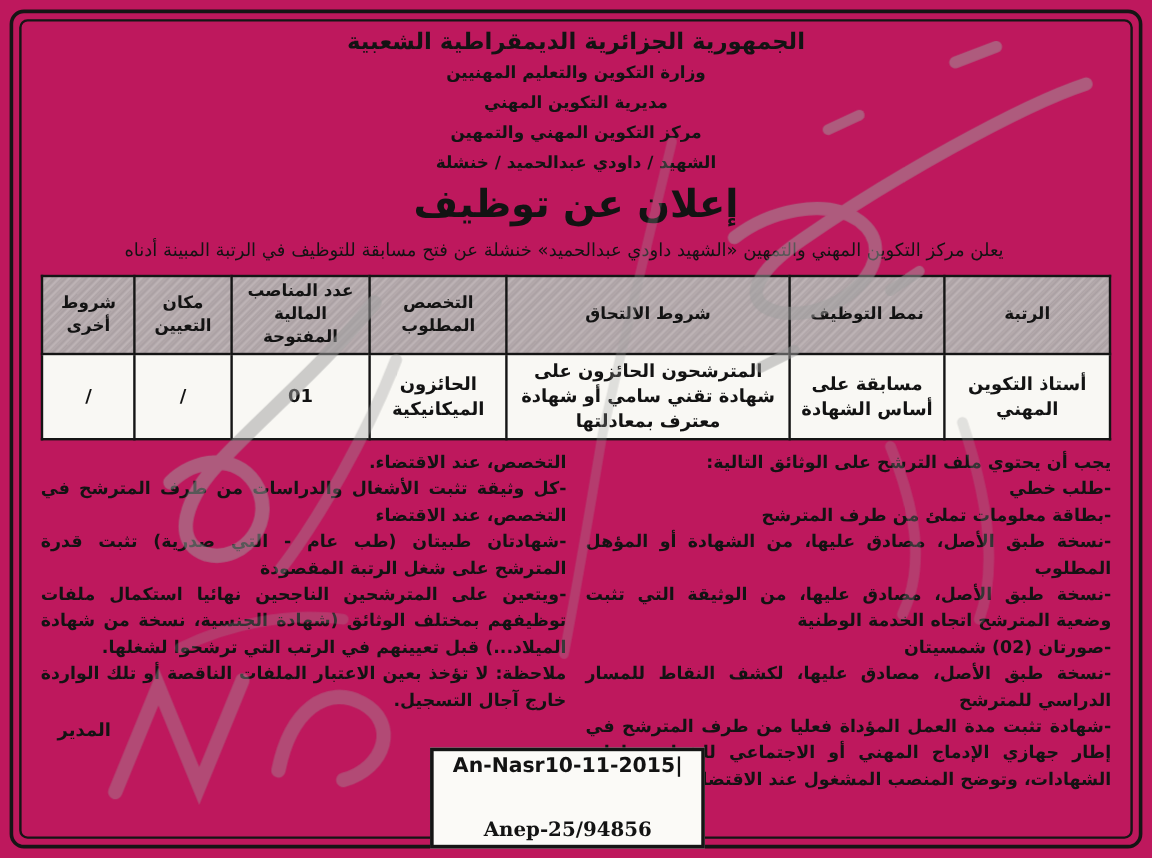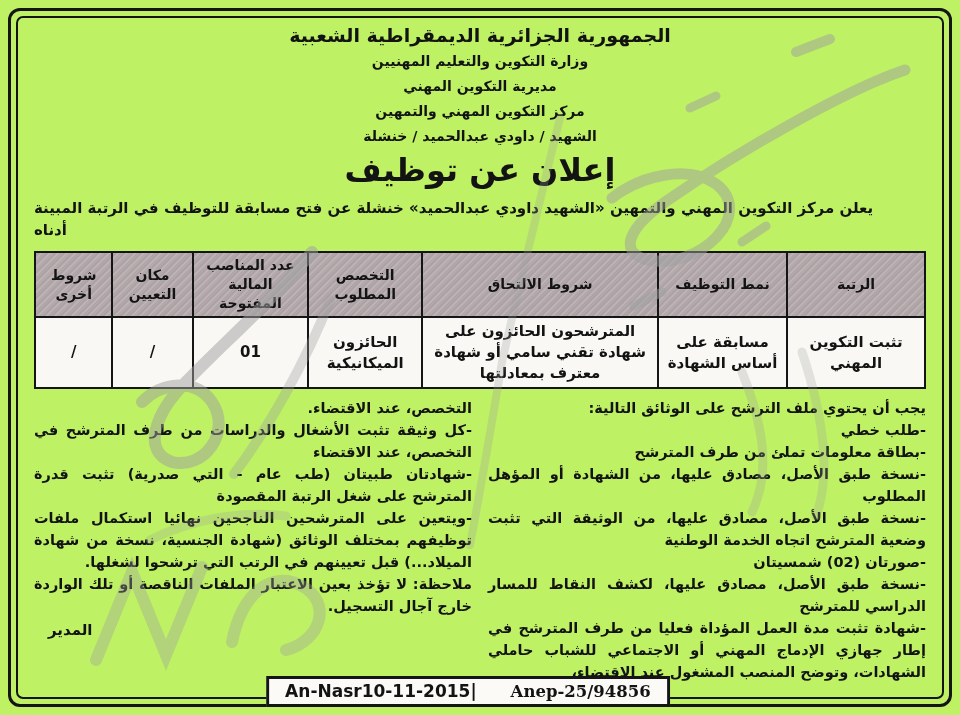--- a/index.html
+++ b/index.html
@@ -4,21 +4,21 @@
 <style>
   html,body{margin:0;padding:0;}
   body{
     width:960px;height:715px;
     background:#eceae4;
     font-family:"DejaVu Sans", sans-serif;
     overflow:hidden;
   }
   .page{
     position:relative;width:960px;height:715px;
-    background:#bef264;
+    background:#be185d;
     color:#131313;
   }
   .frame-outer{
     position:absolute;inset:8px;border:3.5px solid #151515;border-radius:12px;
     pointer-events:none;z-index:2;
   }
   .frame-inner{
     position:absolute;inset:16px;border:2.5px solid #151515;border-radius:7px;
     pointer-events:none;z-index:2;
   }
@@ -28,21 +28,21 @@
   }
   
   .doc-header{text-align:center;font-weight:bold;}
   .doc-header .h-line{font-size:14px;line-height:25px;letter-spacing:.2px;}
   .doc-header .h-line1{font-size:19px;line-height:27px;}
   .doc-title{
     text-align:center;font-size:32px;font-weight:bold;line-height:36px;
     margin-top:3px;letter-spacing:.5px;
   }
   .intro{
-    font-weight:bold;font-size:15px;text-align:left;
+    font-weight:normal;font-size:15px;text-align:center;
     padding:9px 20px 0 0;line-height:22px;
   }
   
   table.jobs{
     width:100%;border-collapse:collapse;margin-top:10px;table-layout:fixed;
   }
   table.jobs th, table.jobs td{
     border:2.5px solid #151515;text-align:center;vertical-align:middle;
     font-weight:bold;padding:3px 4px;
   }
@@ -62,21 +62,21 @@
   .body-col{flex:1 1 0;text-align:right;}
   .body-col .line{text-align:justify;text-align-last:right;}
   .signature{
     font-weight:bold;font-size:15px;text-align:left;padding:2px 0 0 14px;
   }
   
   .footer-box{
     position:absolute;left:50%;bottom:8px;transform:translateX(-53%);
     background:#fbfaf7;border:3.5px solid #151515;
     display:flex;align-items:center;gap:34px;
-    padding:2px 16px 3px 16px;z-index:10;white-space:nowrap;
+    padding:2px 16px 3px 16px;z-index:10;white-space:nowrap;flex-direction:column;
   }
   .footer-journal{font-weight:bold;font-size:17px;font-family:"DejaVu Sans",sans-serif;}
   .footer-anep{font-size:16.5px;font-family:"DejaVu Serif",serif;font-weight:bold;}
   
   .watermark-svg{
     position:absolute;inset:0;z-index:5;pointer-events:none;
   }
 </style>
 </head>
 <body>
@@ -139,21 +139,21 @@
           <th>نمط التوظيف</th>
           <th>شروط الالتحاق</th>
           <th>التخصص المطلوب</th>
           <th>عدد المناصب المالية المفتوحة</th>
           <th>مكان التعيين</th>
           <th>شروط أخرى</th>
         </tr>
       </thead>
       <tbody>
         <tr>
-          <td>تثبت التكوين المهني</td>
+          <td>أستاذ التكوين المهني</td>
           <td>مسابقة على أساس الشهادة</td>
           <td>المترشحون الحائزون على شهادة تقني سامي أو شهادة معترف بمعادلتها</td>
           <td>الحائزون الميكانيكية</td>
           <td>01</td>
           <td>/</td>
           <td>/</td>
         </tr>
       </tbody>
     </table>
 

